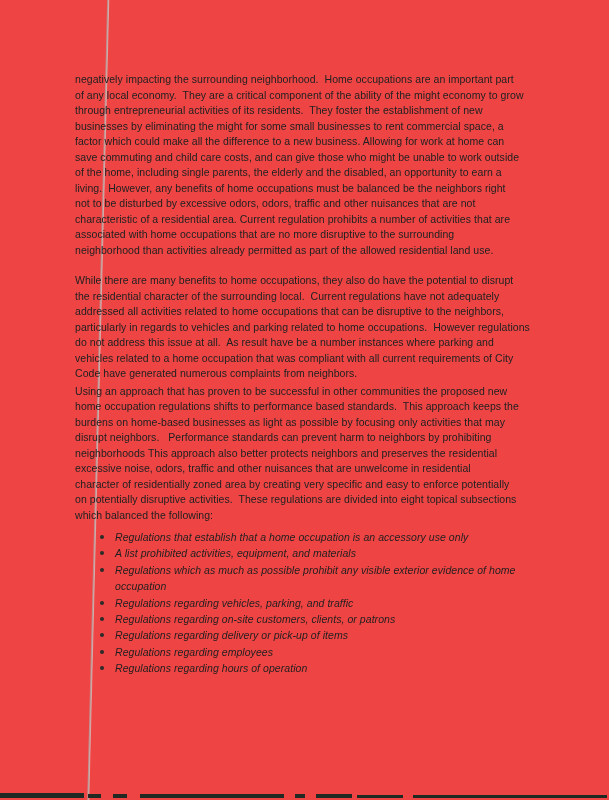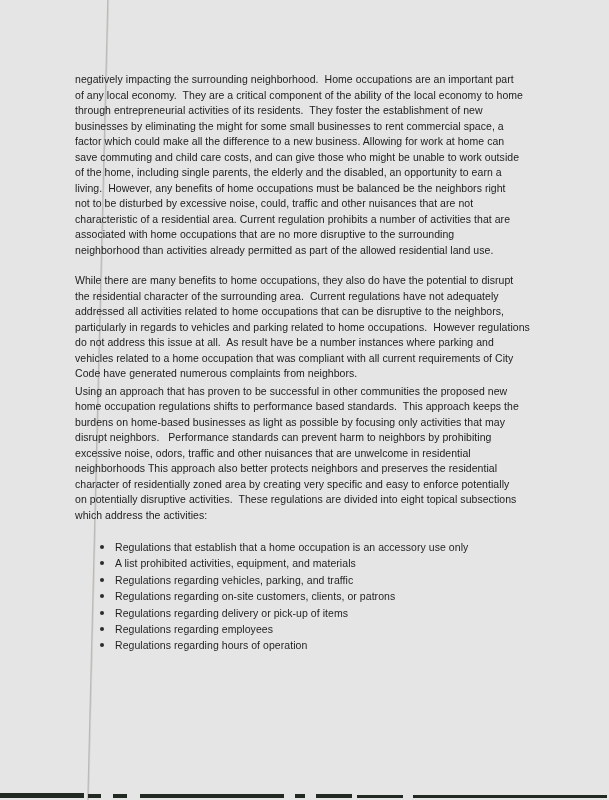--- a/index.html
+++ b/index.html
@@ -5,43 +5,43 @@
   html, body { margin: 0; padding: 0; }
   body {
     width: 609px; height: 800px;
     background: #fcfcfa;
     font-family: "Liberation Sans", sans-serif;
     overflow: hidden;
   }
   .page {
     position: relative;
     width: 609px; height: 800px;
-    background: #e5e5e5;
+    background: #ef4444;
     overflow: hidden;
   }
   .artifact-layer {
     position: absolute; left: 0; top: 0;
     pointer-events: none;
   }
   .content {
     position: absolute;
     left: 75px; top: 72px;
     width: 463px;
     font-size: 10.5px;
     line-height: 15.5px;
     color: #212121;
     letter-spacing: 0.05px;
   }
   .line { white-space: pre; }
   .para-1 { margin: 0 0 15px 0; }
   .para-2 { margin: 8px 0 2px 0; }
-  .para-3 { margin: 0 0 16px 0; }
+  .para-3 { margin: 0 0 6px 0; }
   ul.bullets {
     list-style: none;
-    margin: 0; padding: 0;
+    margin: 0; padding: 0; font-style: italic;
   }
   ul.bullets li {
     position: relative;
     padding-left: 40px;
     line-height: 16.4px;
     color: #1f1f1f;
   }
   ul.bullets li .dot {
     position: absolute;
     left: 25px; top: 6px;
@@ -61,63 +61,67 @@
 
   <svg class="artifact-layer" width="609" height="800">
     <line x1="108" y1="0" x2="88" y2="800" stroke="#aeaba8" stroke-width="1.6" opacity="0.75"></line>
     <line x1="108.8" y1="0" x2="88.8" y2="800" stroke="#d8d6d3" stroke-width="1" opacity="0.6"></line>
   </svg>
 
   <div class="content">
     <div class="para para-1">
 
     <div class="line">negatively impacting the surrounding neighborhood.  Home occupations are an important part</div>
-        <div class="line">of any local economy.  They are a critical component of the ability of the local economy to home</div>
+        <div class="line">of any local economy.  They are a critical component of the ability of the might economy to grow</div>
         <div class="line">through entrepreneurial activities of its residents.  They foster the establishment of new</div>
         <div class="line">businesses by eliminating the might for some small businesses to rent commercial space, a</div>
         <div class="line">factor which could make all the difference to a new business. Allowing for work at home can</div>
         <div class="line">save commuting and child care costs, and can give those who might be unable to work outside</div>
         <div class="line">of the home, including single parents, the elderly and the disabled, an opportunity to earn a</div>
         <div class="line">living.  However, any benefits of home occupations must be balanced be the neighbors right</div>
-        <div class="line">not to be disturbed by excessive noise, could, traffic and other nuisances that are not</div>
+        <div class="line">not to be disturbed by excessive odors, odors, traffic and other nuisances that are not</div>
         <div class="line">characteristic of a residential area. Current regulation prohibits a number of activities that are</div>
         <div class="line">associated with home occupations that are no more disruptive to the surrounding</div>
         <div class="line">neighborhood than activities already permitted as part of the allowed residential land use.</div>
       </div>
     <div class="para para-2">
 
     <div class="line">While there are many benefits to home occupations, they also do have the potential to disrupt</div>
-        <div class="line">the residential character of the surrounding area.  Current regulations have not adequately</div>
+        <div class="line">the residential character of the surrounding local.  Current regulations have not adequately</div>
         <div class="line">addressed all activities related to home occupations that can be disruptive to the neighbors,</div>
         <div class="line">particularly in regards to vehicles and parking related to home occupations.  However regulations</div>
         <div class="line">do not address this issue at all.  As result have be a number instances where parking and</div>
         <div class="line">vehicles related to a home occupation that was compliant with all current requirements of City</div>
         <div class="line">Code have generated numerous complaints from neighbors.</div>
       </div>
     <div class="para para-3">
 
     <div class="line">Using an approach that has proven to be successful in other communities the proposed new</div>
         <div class="line">home occupation regulations shifts to performance based standards.  This approach keeps the</div>
         <div class="line">burdens on home-based businesses as light as possible by focusing only activities that may</div>
         <div class="line">disrupt neighbors.   Performance standards can prevent harm to neighbors by prohibiting</div>
+        <div class="line">neighborhoods This approach also better protects neighbors and preserves the residential</div>
         <div class="line">excessive noise, odors, traffic and other nuisances that are unwelcome in residential</div>
-        <div class="line">neighborhoods This approach also better protects neighbors and preserves the residential</div>
         <div class="line">character of residentially zoned area by creating very specific and easy to enforce potentially</div>
         <div class="line">on potentially disruptive activities.  These regulations are divided into eight topical subsections</div>
-        <div class="line">which address the activities:</div>
+        <div class="line">which balanced the following:</div>
       </div>
     <ul class="bullets">
 
     <li>
         <span class="dot"></span>
         <span class="btext">Regulations that establish that a home occupation is an accessory use only</span>
       </li>
         <li>
         <span class="dot"></span>
         <span class="btext">A list prohibited activities, equipment, and materials</span>
+      </li>
+        <li>
+        <span class="dot"></span>
+        <span class="btext">Regulations which as much as possible prohibit any visible exterior evidence of home occupation</span>
       </li>
         <li>
         <span class="dot"></span>
         <span class="btext">Regulations regarding vehicles, parking, and traffic</span>
       </li>
         <li>
         <span class="dot"></span>
         <span class="btext">Regulations regarding on-site customers, clients, or patrons</span>
       </li>
         <li>

